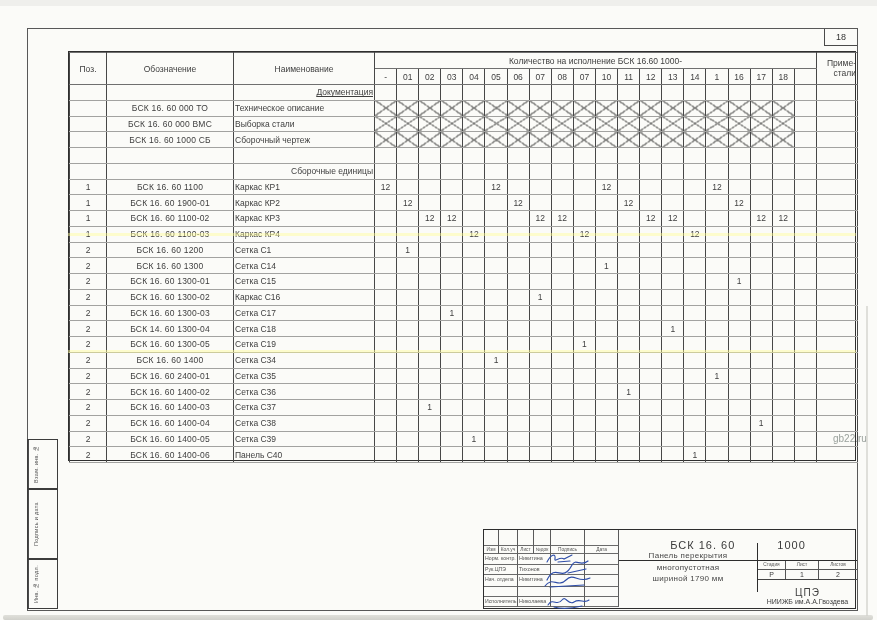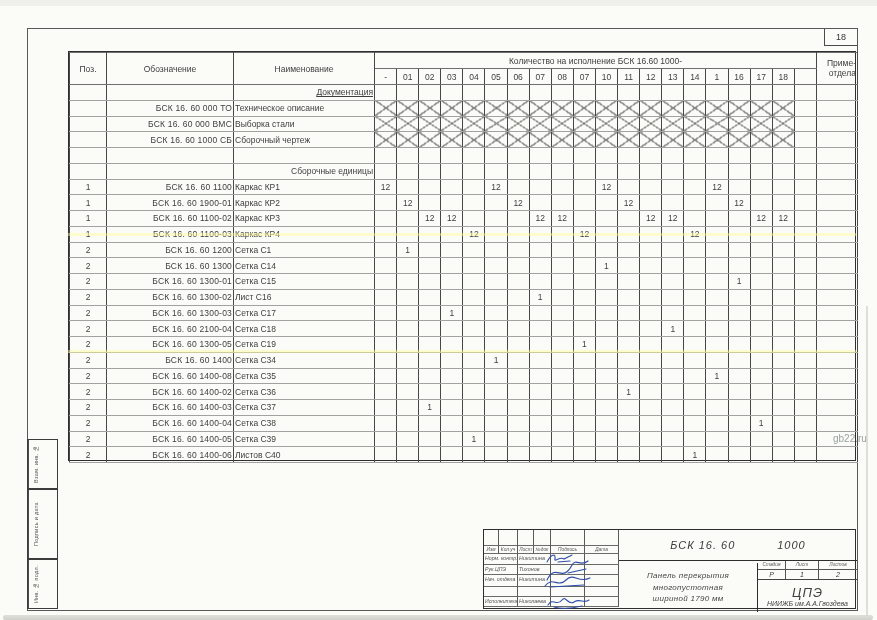--- a/index.html
+++ b/index.html
@@ -28,71 +28,71 @@
   .spec-wrap { position:absolute; left:68px; top:45px; width:788px; height:410px;
                border:1.6px solid #2f2f2f; box-sizing:border-box; }
   table.spec { border-collapse:collapse; table-layout:fixed; width:100%; height:100%; }
   table.spec td {
     border:1px solid; border-color:#a2a2a0 #474747;
     padding:0 1px; overflow:hidden; white-space:nowrap;
     font-size:8.5px; color:#3e3e3e; height:15.75px; box-sizing:border-box;
   }
   table.spec thead td { border-color:#6f6f6f #474747; }
   td.pos { text-align:center; font-size:9px; }
-  td.desig { text-align:right; white-space:pre; letter-spacing:0.2px; }
+  td.desig { text-align:center; white-space:pre; letter-spacing:0.2px; }
   td.nm { text-align:left; padding-left:8px; }
   td.nm.section { text-align:right; padding-left:1px; }
   td.nm.underline { text-decoration:underline; }
   td.q { text-align:center; font-size:9px; padding:0; }
   td.qh { text-align:center; font-size:8.5px; padding:0; }
   td.group-h { text-align:center; font-size:9px; white-space:pre; color:#3a3a3a; }
   td.colhead { text-align:center; font-size:9px; }
   td.notehead { text-align:right; font-size:8px; line-height:1.15; white-space:normal; padding:0; }
   td.cross {
     background-image:
       linear-gradient(to top right,    transparent calc(50% - 0.6px), #767674 calc(50% - 0.6px), #767674 calc(50% + 0.6px), transparent calc(50% + 0.6px)),
       linear-gradient(to bottom right, transparent calc(50% - 0.6px), #767674 calc(50% - 0.6px), #767674 calc(50% + 0.6px), transparent calc(50% + 0.6px));
   }
   
   .watermark { position:absolute; left:833px; top:427px; font-size:10px; color:#9aa19c; }
   
   .scanline { position:absolute; left:68px; width:788px; height:3px;
               background:rgba(255,252,150,0.45); pointer-events:none; }
   
   .tb { position:absolute; left:483px; top:523px; width:373px; height:80px;
-        border:1.6px solid #2d2d2d; box-sizing:border-box;font-style:italic; }
+        border:1.6px solid #2d2d2d; box-sizing:border-box; }
   .tb-left { position:absolute; left:0; top:0; width:135px; height:77px;
              display:grid; grid-template-columns:15px 19px 16px 17px 34px 34px;
              grid-template-rows:16px 8px 11px 10px 12px 10px 10px;
              border-right:1.2px solid #2d2d2d; box-sizing:border-box; }
   .tb-left .c { border-right:0.8px solid #5a5a5a; border-bottom:0.8px solid #6a6a6a;
                 font-size:5px; color:#555; overflow:hidden; white-space:nowrap;
                 box-sizing:border-box; line-height:1.8; }
   .tb-left .hd { text-align:center; font-size:4.8px; }
   .tb-left .role { font-size:5.2px; padding-left:1px; }
   .tb-left .namec { font-size:5.4px; padding-left:1px; }
   .tb-left .span2 { grid-column:span 2; }
   .tb-doc { position:absolute; left:135px; top:0; width:238px; height:31px;
             border-bottom:1.2px solid #2d2d2d; box-sizing:border-box;
             display:flex; align-items:center; justify-content:center; gap:42px;
             font-size:11px; letter-spacing:1px; color:#3a3a3a; }
-  .tb-name { position:absolute; left:135px; top:33px; width:139px; height:49px;
+  .tb-name { position:absolute; left:135px; top:13px; width:139px; height:49px;
              border-right:1.2px solid #2d2d2d; box-sizing:border-box;
              display:flex; flex-direction:column; align-items:center; justify-content:center;
              font-size:8px; color:#474747; line-height:1.45; letter-spacing:0.3px; }
   .tb-right { position:absolute; left:274px; top:31px; width:99px; height:49px; }
   .tb-stage-h { display:flex; height:8px; border-bottom:0.8px solid #555; }
   .tb-stage-h div { font-size:4.8px; text-align:center; color:#555;
                     border-right:0.8px solid #555; box-sizing:border-box; line-height:8px; }
   .tb-stage-v { display:flex; height:9px; border-bottom:0.9px solid #444; }
   .tb-stage-v div { font-size:7px; text-align:center; color:#3d3d3d;
                     border-right:0.8px solid #555; box-sizing:border-box; line-height:9px; }
   .sw1 { width:28px; } .sw2 { width:33px; } .sw3 { width:38px; border-right:none !important; }
   .tb-org { height:32px; display:flex; flex-direction:column; align-items:center; justify-content:center; }
-  .tb-org .l1 { font-size:13px; color:#3d3d3d; letter-spacing:1px; }
+  .tb-org .l1 { font-size:10px; color:#3d3d3d; letter-spacing:1px; }
   .tb-org .l2 { font-size:7px; color:#3d3d3d; }
   .sig { position:absolute; pointer-events:none; }
   
   .edge-b { position:absolute; left:3px; top:609px; width:870px; height:5px;
             background:linear-gradient(#d9d9d3,#c6c6c0); opacity:0.8; border-radius:2px; }
   .edge-r { position:absolute; left:866px; top:300px; width:2px; height:310px;
             background:#d3d3cd; opacity:0.7; }
 </style>
 </head>
 <body>
@@ -142,21 +142,21 @@
           <col style="width: 41px;">
         </colgroup>
       <thead>
         <tr style="height:16px;">
           <td rowspan="2" class="colhead">Поз.</td>
           <td rowspan="2" class="colhead">Обозначение</td>
           <td rowspan="2" class="colhead">Наименование</td>
           <td colspan="20" class="group-h">Количество на исполнение БСК 16.60   1000-</td>
           <td rowspan="2" class="notehead">
             <div>Приме-</div>
-            <div>отдела</div>
+            <div>стали</div>
           </td>
         </tr>
         <tr style="height:16px;">
             <td class="qh">-</td>
             <td class="qh">01</td>
             <td class="qh">02</td>
             <td class="qh">03</td>
             <td class="qh">04</td>
             <td class="qh">05</td>
             <td class="qh">06</td>
@@ -510,21 +510,21 @@
             <td class="q"></td>
             <td class="q">1</td>
             <td class="q"></td>
             <td class="q"></td>
             <td class="q"></td>
             <td class="note"></td>
           </tr>
           <tr>
             <td class="pos">2</td>
             <td class="desig">БСК 16. 60   1300-02</td>
-            <td class="nm">Лист С16</td>
+            <td class="nm">Каркас С16</td>
             <td class="q"></td>
             <td class="q"></td>
             <td class="q"></td>
             <td class="q"></td>
             <td class="q"></td>
             <td class="q"></td>
             <td class="q"></td>
             <td class="q">1</td>
             <td class="q"></td>
             <td class="q"></td>
@@ -561,21 +561,21 @@
             <td class="q"></td>
             <td class="q"></td>
             <td class="q"></td>
             <td class="q"></td>
             <td class="q"></td>
             <td class="q"></td>
             <td class="note"></td>
           </tr>
           <tr>
             <td class="pos">2</td>
-            <td class="desig">БСК 16. 60   2100-04</td>
+            <td class="desig">БСК 14. 60   1300-04</td>
             <td class="nm">Сетка С18</td>
             <td class="q"></td>
             <td class="q"></td>
             <td class="q"></td>
             <td class="q"></td>
             <td class="q"></td>
             <td class="q"></td>
             <td class="q"></td>
             <td class="q"></td>
             <td class="q"></td>
@@ -639,21 +639,21 @@
             <td class="q"></td>
             <td class="q"></td>
             <td class="q"></td>
             <td class="q"></td>
             <td class="q"></td>
             <td class="q"></td>
             <td class="note"></td>
           </tr>
           <tr>
             <td class="pos">2</td>
-            <td class="desig">БСК 16. 60   1400-08</td>
+            <td class="desig">БСК 16. 60   2400-01</td>
             <td class="nm">Сетка С35</td>
             <td class="q"></td>
             <td class="q"></td>
             <td class="q"></td>
             <td class="q"></td>
             <td class="q"></td>
             <td class="q"></td>
             <td class="q"></td>
             <td class="q"></td>
             <td class="q"></td>
@@ -770,21 +770,21 @@
             <td class="q"></td>
             <td class="q"></td>
             <td class="q"></td>
             <td class="q"></td>
             <td class="q"></td>
             <td class="note"></td>
           </tr>
           <tr>
             <td class="pos">2</td>
             <td class="desig">БСК 16. 60   1400-06</td>
-            <td class="nm">Листов С40</td>
+            <td class="nm">Панель С40</td>
             <td class="q"></td>
             <td class="q"></td>
             <td class="q"></td>
             <td class="q"></td>
             <td class="q"></td>
             <td class="q"></td>
             <td class="q"></td>
             <td class="q"></td>
             <td class="q"></td>
             <td class="q"></td>

